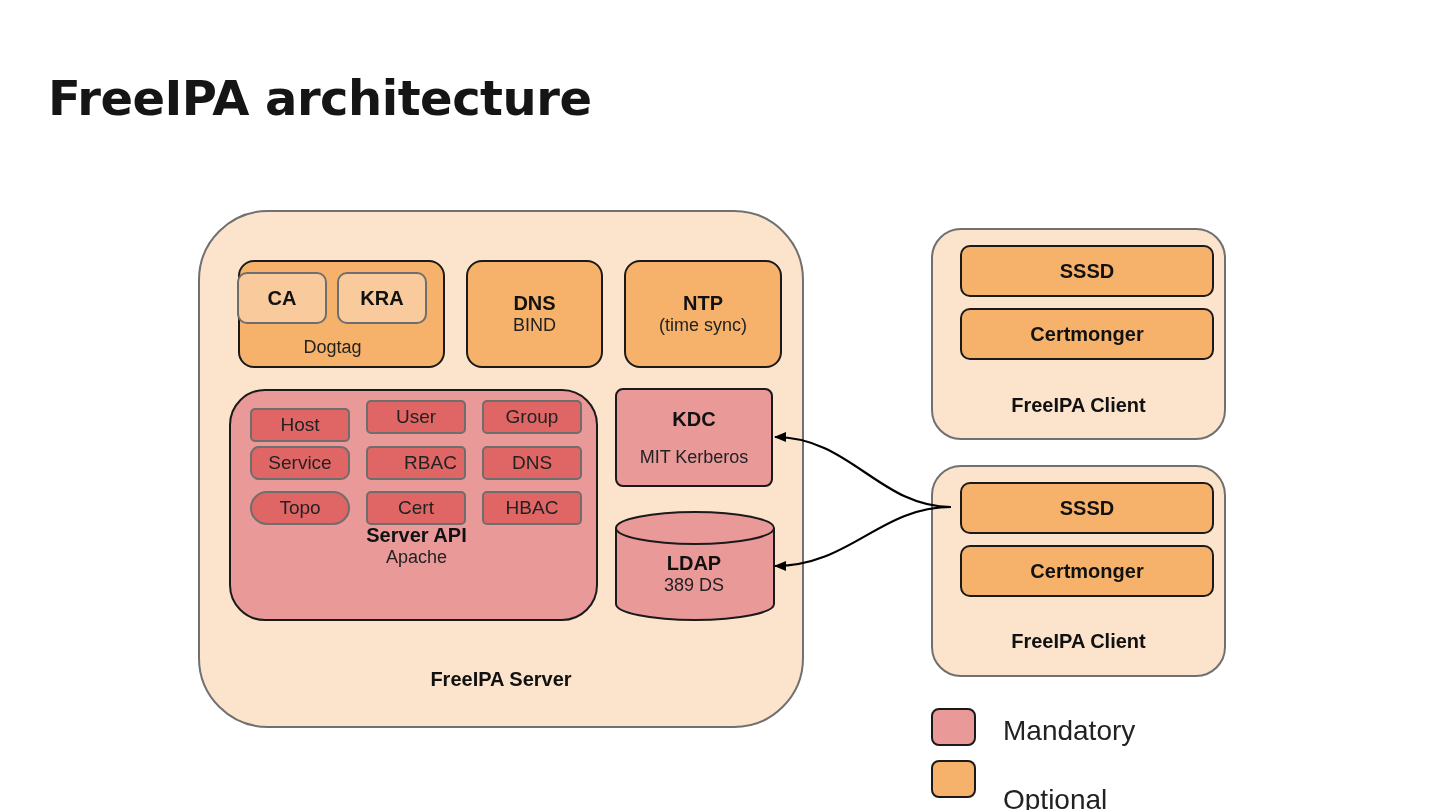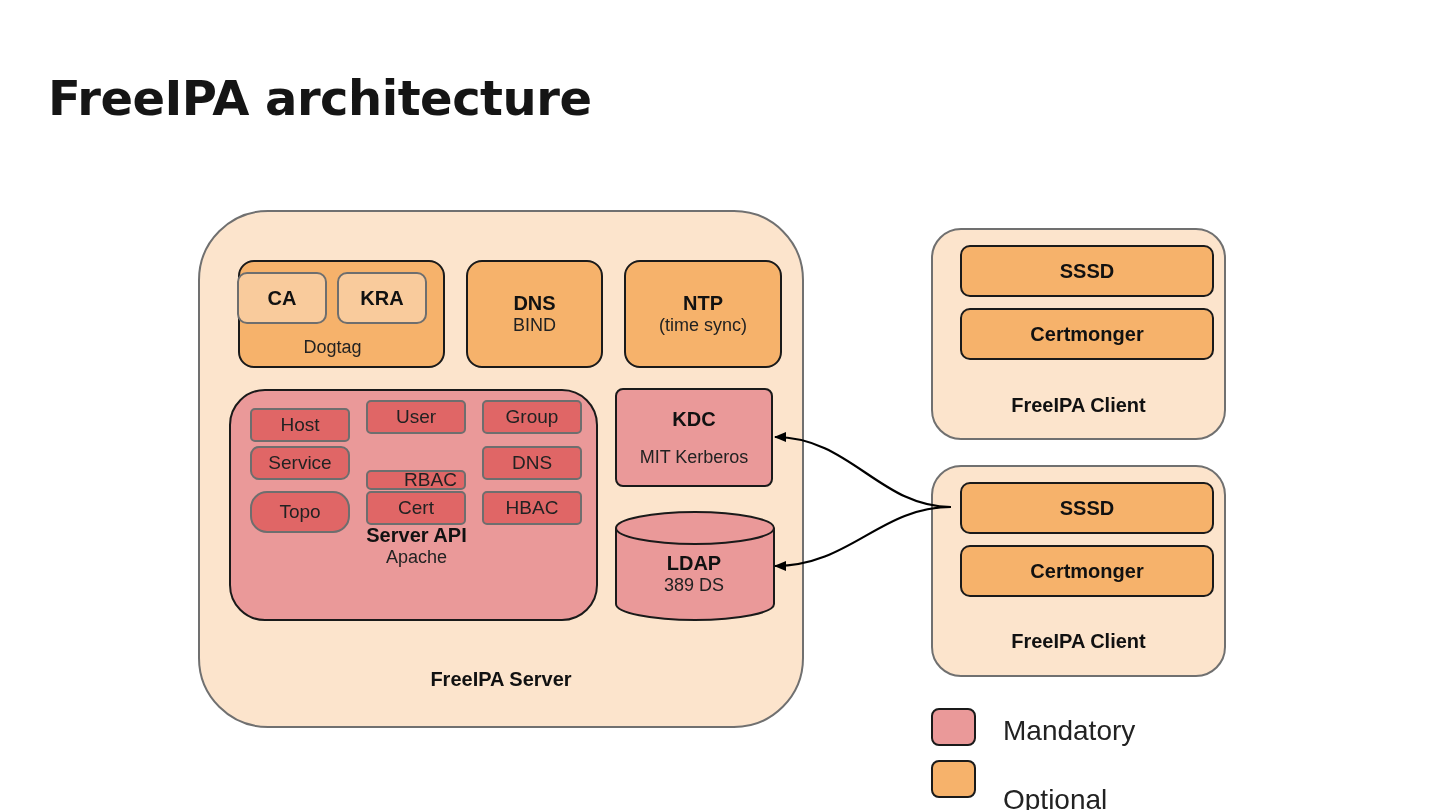--- a/index.html
+++ b/index.html
@@ -56,23 +56,23 @@
   <div class="bold lbl">LDAP</div>
   <div class="sub">389 DS</div>
 </div>
 
 <div class="abs man" style="left:229px; top:389px; width:369px; height:232px; border-radius:36px;"></div>
 <div id="plugins">
     <div class="abs inner-man center cell" style="left: 250px; top: 400px; width: 100px; height: 34px; margin-top: 8px;">Host</div>
     <div class="abs inner-man center cell" style="left: 366px; top: 400px; width: 100px; height: 34px;">User</div>
     <div class="abs inner-man center cell" style="left: 482px; top: 400px; width: 100px; height: 34px;">Group</div>
     <div class="abs inner-man center cell" style="left: 250px; top: 446px; width: 100px; height: 34px; border-radius: 9px;">Service</div>
-    <div class="abs inner-man center cell" style="left: 366px; top: 470px; width: 100px; height: 20px; padding-left: 29px;">RBAC</div>
+    <div class="abs inner-man center cell" style="left: 366px; top: 446px; width: 100px; height: 34px; padding-left: 29px;">RBAC</div>
     <div class="abs inner-man center cell" style="left: 482px; top: 446px; width: 100px; height: 34px;">DNS</div>
-    <div class="abs inner-man center cell" style="left: 250px; top: 491px; width: 100px; height: 42px; border-radius: 17px;">Topo</div>
+    <div class="abs inner-man center cell" style="left: 250px; top: 491px; width: 100px; height: 34px; border-radius: 17px;">Topo</div>
     <div class="abs inner-man center cell" style="left: 366px; top: 491px; width: 100px; height: 34px;">Cert</div>
     <div class="abs inner-man center cell" style="left: 482px; top: 491px; width: 100px; height: 34px;">HBAC</div>
   </div>
 <div class="abs center" style="left:229px; top:520px; width:329px; height:52px;margin-left:23px;">
   <div class="bold lbl">Server API</div>
   <div class="sub">Apache</div>
 </div>
 
 <div class="abs client" style="left:931px; top:228px; width:295px; height:212px;"></div>
 <div class="abs opt center bold lbl" style="left:951px; top:245px; width:254px; height:52px; border-radius:10px;">SSSD</div>

